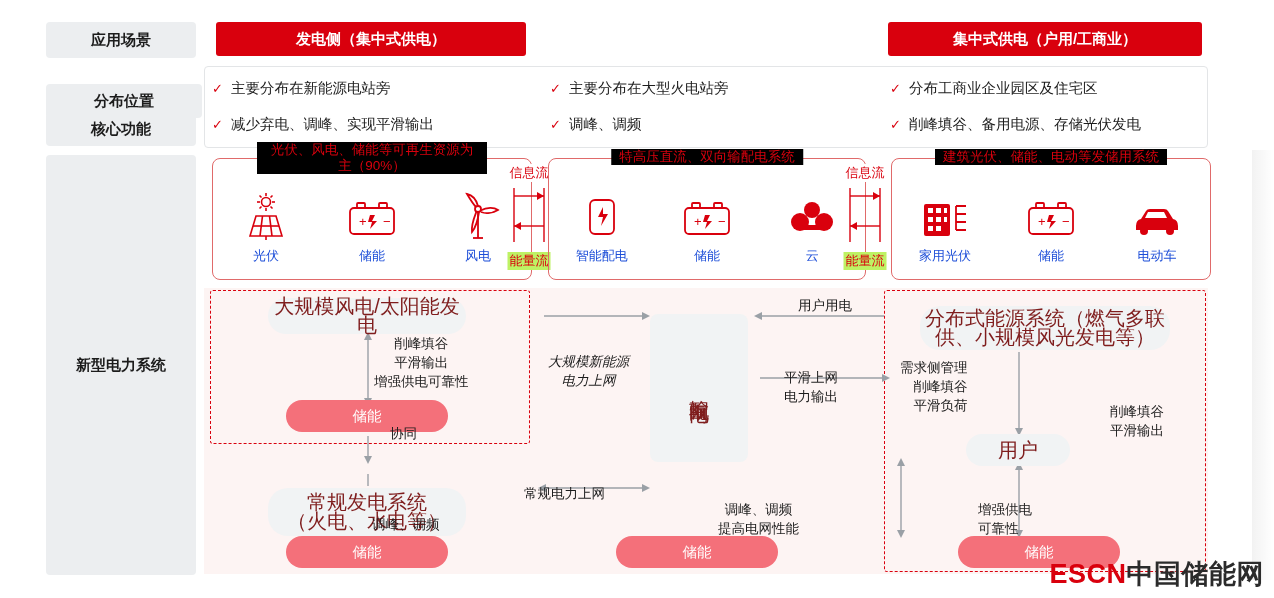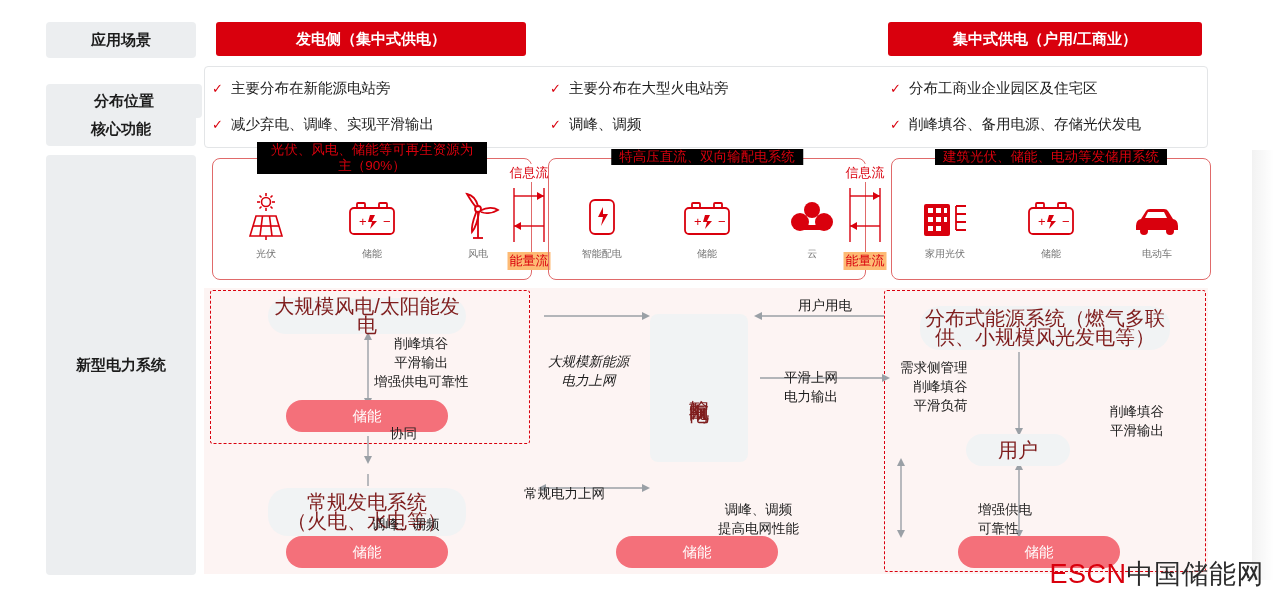--- a/index.html
+++ b/index.html
@@ -69,32 +69,32 @@
     text-align:center; line-height:16px; white-space:nowrap;
   }
   #panel-gen .panel-title { white-space:normal; width:230px; top:-17px; }
 
   .icons {
     position:absolute; left:0; right:0; top:30px; height:92px;
     display:flex; justify-content:space-around; align-items:flex-start;
   }
   .icon-cell { width:78px; text-align:center; }
   .icon-cell .glyph { height:56px; display:flex; align-items:center; justify-content:center; }
-  .icon-cell .cap { font-size:10px; color:#737373; margin-top:2px; }
+  .icon-cell .cap { font-size:13px; color:#1d4ed8; margin-top:2px; }
 
   
   .flow {
     position:absolute; width:46px; top:176px; height:100px;
   }
   #flow-1 { left:506px; }
   #flow-2 { left:842px; }
   .flow .ftop { position:absolute; top:-12px; left:50%; transform:translateX(-50%);
     font-size:13px; color:#d9000d; white-space:nowrap; background:#fff; padding:0 2px;}
   .flow .fbot { position:absolute; bottom:6px; left:50%; transform:translateX(-50%);
-    font-size:13px; color:#d9000d; white-space:nowrap; background:#fdba74; padding:0 2px;}
+    font-size:13px; color:#d9000d; white-space:nowrap; background:#bef264; padding:0 2px;}
 
   
   .lower {
     position:absolute; left:204px; top:288px; width:1004px; height:286px;
     background:#fdf4f3;
   }
   .dashbox {
     position:absolute; border:1.5px dashed #d9000d; border-radius:3px;
   }
   #dash-left  { left:210px; top:290px; width:320px; height:154px; }
@@ -131,21 +131,21 @@
   #t-smooth{ left:784px; top:368px; }
   #t-conv  { left:524px; top:484px; }
   #t-peak  { left:718px; top:500px; }
   #t-demand{ left:900px; top:358px; }
   #t-enh   { left:978px; top:500px; }
   #t-right { left:1110px; top:402px; }
 
   
   #watermark {
     position:absolute; right:10px; bottom:6px;
-    font-size:27px; font-weight:normal; color:#d9000d;
+    font-size:27px; font-weight:bold; color:#d9000d;
     letter-spacing:0.5px; white-space:nowrap;
   }
   #watermark .dark { color:#2b2b2b; }
 
   .edge-shade {
     position:absolute; right:0; top:150px; width:22px; height:430px;
     background:linear-gradient(to right,rgba(0,0,0,0.05),rgba(0,0,0,0));
   }
 </style>
 </head>

